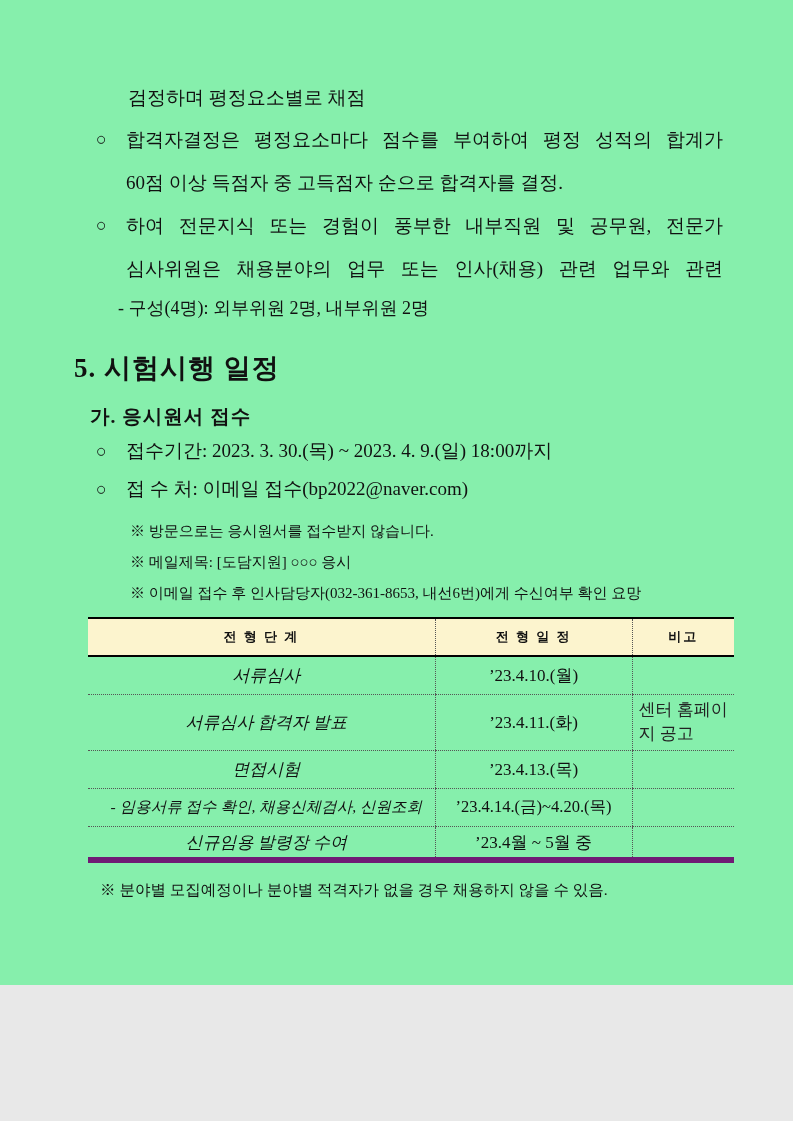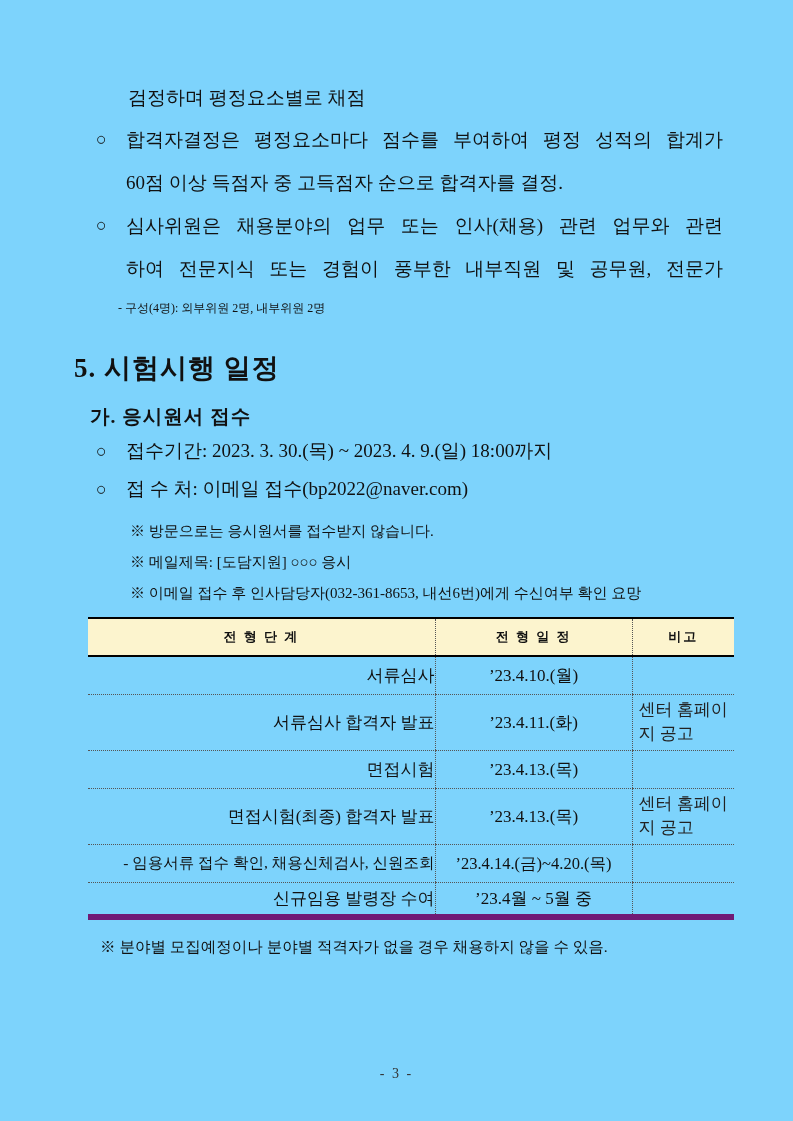--- a/index.html
+++ b/index.html
@@ -1,38 +1,38 @@
 <!DOCTYPE html>
 <html lang="ko"><head>
 <meta charset="utf-8">
 <style>
   * { margin:0; padding:0; box-sizing:border-box; }
   html,body { background:#e8e8e8; }
   .page {
     position:relative;
-    width:793px; height:1121px;
+    width:793px; height:985px;
     margin:0 auto;
-    background:#7dd3fc;
+    background:#86efac;
     font-family:"Liberation Serif","DejaVu Serif",serif;
     color:#111111;
     overflow:hidden;
   }
   .content {
     position:absolute;
     left:72px; top:78px;
     width:651px;
   }
 
   
   .tail-line { margin-left:56px; font-size:19px; line-height:40px; }
   .bullet { display:flex; font-size:19px; line-height:43px; }
   .bullet .marker { width:30px; margin-left:24px; flex:0 0 30px; font-size:18px; }
   .bullet .btext  { flex:1; }
   .jl { text-align:justify; text-align-last:justify; }
-  .dash-line { margin-left:46px; font-size:12px; line-height:36px; }
+  .dash-line { margin-left:46px; font-size:18px; line-height:36px; }
 
   
   .h-main { font-size:27px; font-weight:bold; margin:28px 0 8px 2px; line-height:28px; letter-spacing:1px; }
   .h-sub  { font-size:19.5px; font-weight:bold; margin:22px 0 4px 18px; line-height:26px; letter-spacing:1px; }
 
   
   .sbullet { display:flex; font-size:19px; line-height:34px; margin-top:4px; }
   .sbullet .marker { width:30px; margin-left:24px; flex:0 0 30px; font-size:18px; }
 
   
@@ -57,21 +57,21 @@
     height:38px; text-align:center;
     letter-spacing:2px;
   }
   .sched-table td {
     border-bottom:1px dotted #555;
     font-size:17px;
     vertical-align:middle;
   }
   .sched-table tr.last td { border-bottom:6px solid #701a75; }
   .sched-table .divl { border-left:1px dotted #555; }
-  .stage-cell { text-align:right; padding-left:10px; }
+  .stage-cell { text-align:center; padding-left:10px;font-style:italic; }
   .date-cell  { text-align:center; font-size:18px; }
   .remark-cell{ font-size:12px; line-height:1.45; padding:3px 2px 3px 6px; color:#222; text-align:left; }
   tr.h38 td { height:38px; }
   tr.h55 td { height:55px; }
   tr.h34 td { height:34px; }
   tr.r5 .stage-cell { font-size:15.5px; }
   tr.r5 .date-cell  { font-size:16.5px; }
 
   
   .notes-b { margin-top:12px; }
@@ -98,22 +98,22 @@
       <span class="marker">○</span>
       <div class="btext">
         <div class="jl">합격자결정은 평정요소마다 점수를 부여하여 평정 성적의 합계가</div>
         <div>60점 이상 득점자 중 고득점자 순으로 합격자를 결정.</div>
       </div>
     </div>
 
     <div class="bullet">
       <span class="marker">○</span>
       <div class="btext">
+        <div class="jl">하여 전문지식 또는 경험이 풍부한 내부직원 및 공무원, 전문가</div>
         <div class="jl">심사위원은 채용분야의 업무 또는 인사(채용) 관련 업무와 관련</div>
-        <div class="jl">하여 전문지식 또는 경험이 풍부한 내부직원 및 공무원, 전문가</div>
       </div>
     </div>
 
     <div class="dash-line">- 구성(4명): 외부위원 2명, 내부위원 2명</div>
 
     <div class="h-main">5. 시험시행 일정</div>
 
     <div class="h-sub">가. 응시원서 접수</div>
 
     <div class="sbullet">
@@ -154,25 +154,20 @@
         <tr class="h55">
           <td class="stage-cell">서류심사 합격자 발표</td>
           <td class="date-cell divl">’23.4.11.(화)</td>
           <td class="remark-cell divl">센터 홈페이지 공고</td>
         </tr>
         <tr class="h38">
           <td class="stage-cell">면접시험</td>
           <td class="date-cell divl">’23.4.13.(목)</td>
           <td class="remark-cell divl"></td>
         </tr>
-        <tr class="h55">
-          <td class="stage-cell">면접시험(최종) 합격자 발표</td>
-          <td class="date-cell divl">’23.4.13.(목)</td>
-          <td class="remark-cell divl">센터 홈페이지 공고</td>
-        </tr>
         <tr class="h38 r5">
           <td class="stage-cell">- 임용서류 접수 확인, 채용신체검사, 신원조회</td>
           <td class="date-cell divl">’23.4.14.(금)~4.20.(목)</td>
           <td class="remark-cell divl"></td>
         </tr>
         <tr class="h34 last">
           <td class="stage-cell">신규임용 발령장 수여</td>
           <td class="date-cell divl">’23.4월 ~ 5월 중</td>
           <td class="remark-cell divl"></td>
         </tr>

